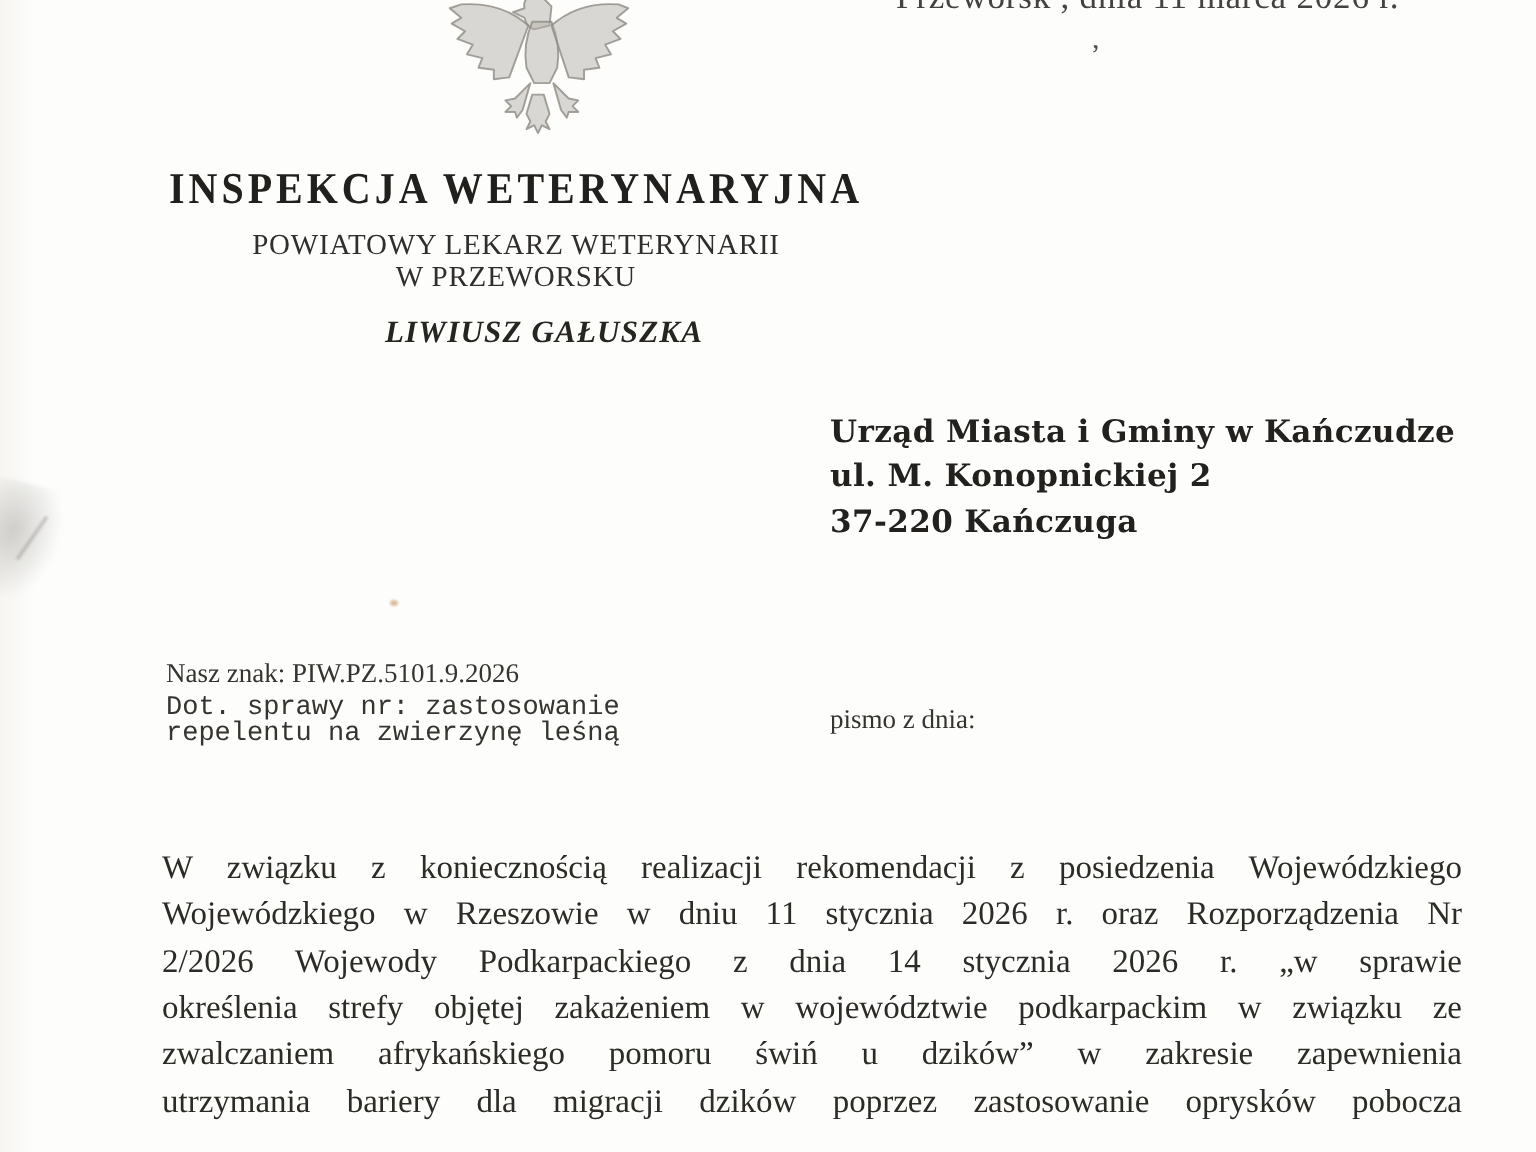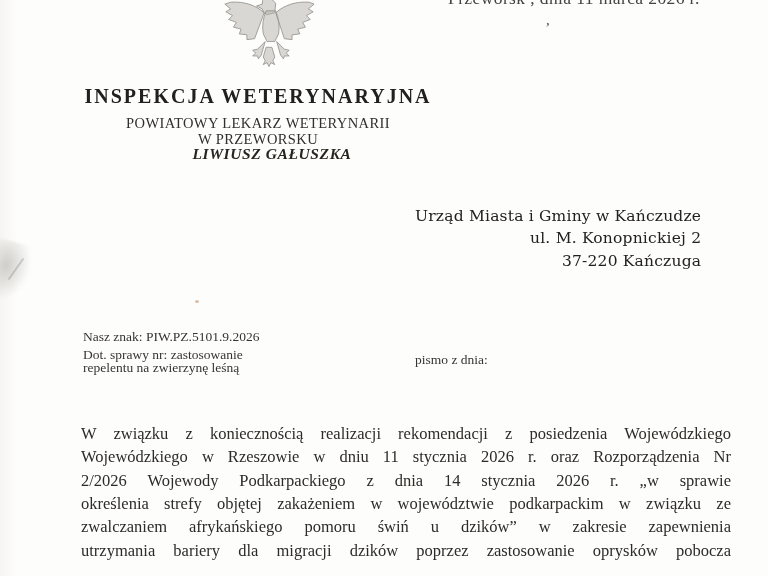--- a/index.html
+++ b/index.html
@@ -19,33 +19,33 @@
   .emblem { top:-9px; left:221px; width:96px; height:80px; }
 
   .center-col { left:0; width:516px; text-align:center; white-space:nowrap; }
   .org-name {
     top:83px; font-weight:bold; font-size:20px; letter-spacing:2px;
     color:#21201d; transform:scaleY(1.1); transform-origin:center top;
   }
   .office1 { top:115px; font-size:14.5px; letter-spacing:0.4px; color:#312f2b; }
   .office2 { top:131px; font-size:14.5px; letter-spacing:0.4px; color:#312f2b; }
   .officer {
-    top:145px; font-size:15.5px; font-weight:bold; font-style:italic;
+    top:158px; font-size:15.5px; font-weight:bold; font-style:italic;
     letter-spacing:0.6px; color:#27251f; transform:translateX(14px);
   }
 
   .recipient {
     left:415px; top:205px; font-family:"DejaVu Serif", serif;
-    font-weight:normal; font-size:15.5px; line-height:22.4px;
-    letter-spacing:0.2px; color:#23211d; white-space:nowrap;text-align:right;
+    font-weight:bold; font-size:15.5px; line-height:22.4px;
+    letter-spacing:0.2px; color:#23211d; white-space:nowrap;
   }
 
   .ref { left:83px; top:330px; font-size:13.5px; color:#36342f; white-space:nowrap; }
   .ref-ourref { margin-bottom:4px; line-height:14px; }
-  .ref-case { line-height:13px; }
+  .ref-case { line-height:13px;font-family:Liberation Mono, monospace; }
 
   .pismo { left:415px; top:352px; font-size:13.5px; color:#36342f;text-align:center; }
 
   .letter-body { left:81px; top:422px; width:650px; font-size:16.5px; color:#2d2b26; }
   .bline {
     text-align:justify; text-align-last:justify;
     height:23.35px; line-height:23.35px; overflow:visible;
   }
 
   .smudge1 {

